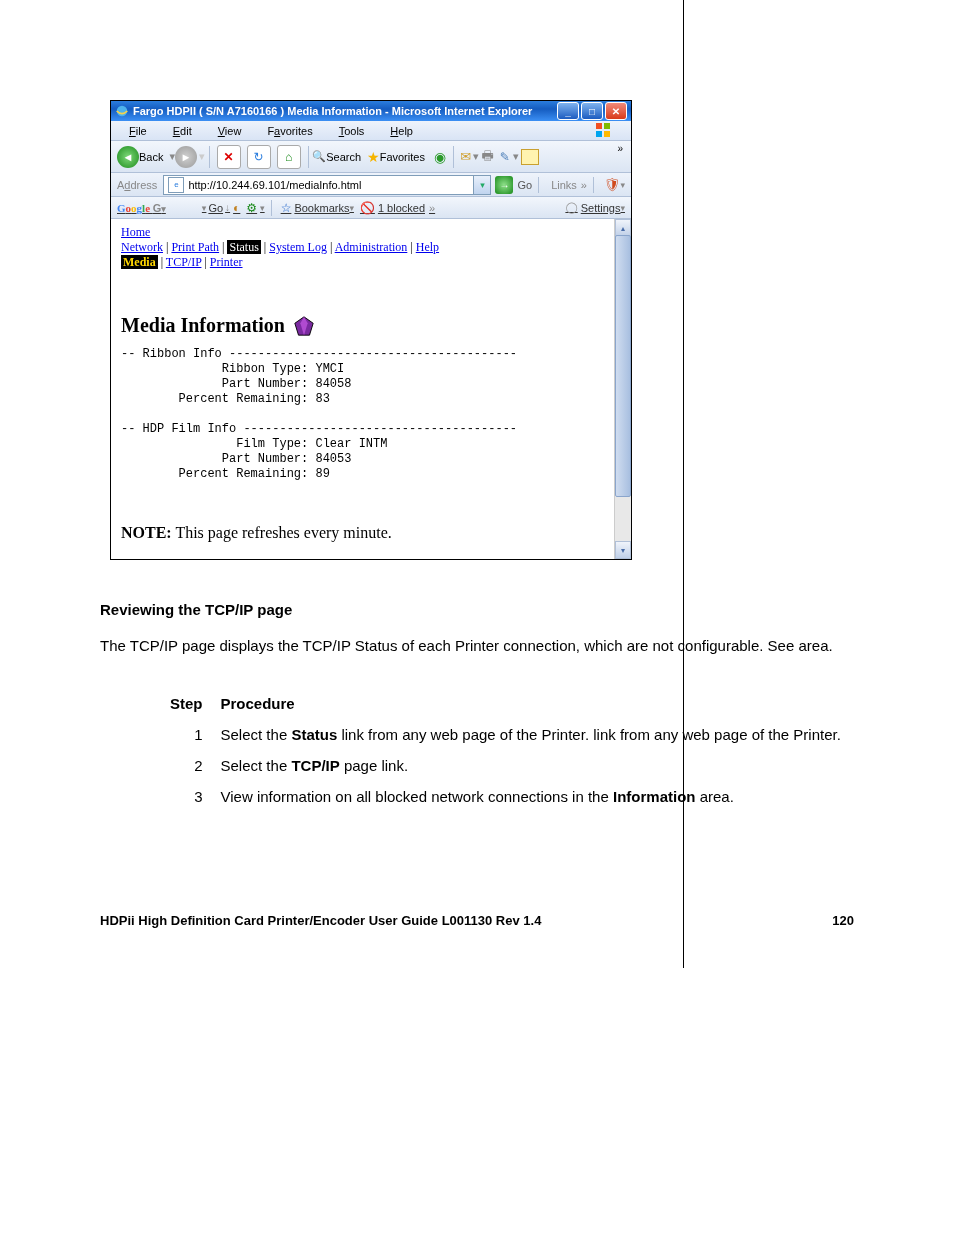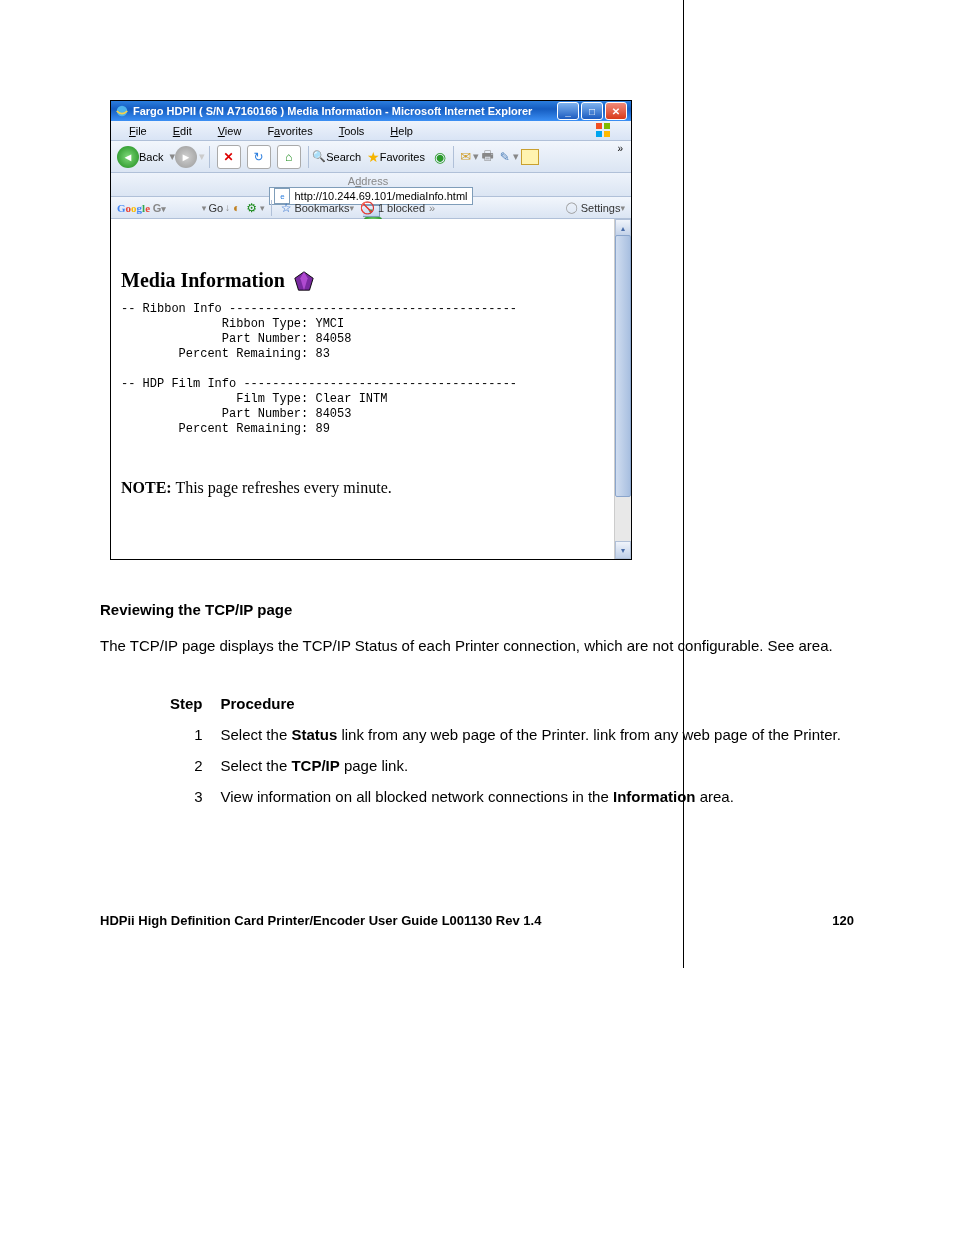--- a/index.html
+++ b/index.html
@@ -22,29 +22,29 @@
 .back-btn { background:radial-gradient(circle,#7fd97a,#1a8a1a); color:#fff; border-radius:50%; width:22px; height:22px; display:flex; align-items:center; justify-content:center; font-weight:bold; }
 .fwd-btn { background:radial-gradient(circle,#d0d0d0,#999); color:#fff; border-radius:50%; width:22px; height:22px; display:flex; align-items:center; justify-content:center; }
 .sq-stop { border:1px solid #aaa; background:#fff; color:#d00; font-weight:bold; }
 .sq-refresh { border:1px solid #aaa; background:#fff; color:#2a7dde; }
 .sq-home { border:1px solid #aaa; background:#fff; color:#1a8a1a; }
 .sep { width:1px; height:22px; background:#b0c0d8; margin:0 4px; }
 .search-ico { color:#2a7dde; }
 .fav-star { color:#f5b400; font-size:14px; }
 .toolbar .lbl { margin-right:6px; }
 .toolbar .more { position:absolute; right:8px; top:2px; font-size:10px; }
-.addressbar { display:flex; align-items:center; background:linear-gradient(180deg,#eef3fb,#dbe5f3); padding:2px 6px; height:24px; box-sizing:border-box; border-bottom:1px solid #b0c0d8; font-size:11px; color:#555;flex-direction:column; }
+.addressbar { display:flex; align-items:center; background:linear-gradient(180deg,#eef3fb,#dbe5f3); padding:2px 6px; height:24px; box-sizing:border-box; border-bottom:1px solid #b0c0d8; font-size:11px; color:#555; }
 .addressbar .lbl { margin-right:6px; color:#888; }
 .addr-input { flex:1; height:18px; border:1px solid #7f9db9; background:#fff; font-size:11px; padding:0 4px; display:flex; align-items:center; color:#000; }
 .addr-input .pg-ico { width:14px; height:14px; margin-right:4px; display:inline-flex; align-items:center; justify-content:center; background:#fff; border:1px solid #7f9db9; font-size:8px; color:#2a7dde; }
 .addr-drop { width:16px; height:18px; border:1px solid #7f9db9; border-left:none; background:linear-gradient(180deg,#e8f0fb,#c0d4ef); display:flex; align-items:center; justify-content:center; color:#2a6; font-size:9px; }
 .go-btn { width:18px; height:18px; border-radius:3px; background:radial-gradient(circle,#8ee08a,#1a8a1a); color:#fff; margin-left:4px; display:flex; align-items:center; justify-content:center; font-size:10px; font-weight:bold; }
 .addressbar .sm { margin-left:4px; }
 .links { color:#888; margin-left:6px; }
-.googlebar { display:flex; align-items:center; background:linear-gradient(180deg,#f2f6fc,#dbe5f3); padding:0 6px; height:22px; box-sizing:border-box; border-bottom:1px solid #b0c0d8; font-size:11px; color:#333; }
+.googlebar { display:flex; align-items:center; background:linear-gradient(180deg,#f2f6fc,#dbe5f3); padding:0 6px; height:22px; box-sizing:border-box; border-bottom:1px solid #b0c0d8; font-size:11px; color:#333;text-decoration:underline; }
 .googlebar .glogo { font-family:Georgia,serif; font-weight:bold; margin-right:36px; }
 .googlebar .glogo .b{color:#4285f4}.googlebar .glogo .r{color:#ea4335}.googlebar .glogo .y{color:#fbbc05}.googlebar .glogo .g{color:#34a853}
 .gsep { width:1px; height:16px; background:#b0c0d8; margin:0 6px; }
 .googlebar .gico { margin:0 3px; font-size:12px; }
 .googlebar .bm-star { color:#1a60c8; }
 .googlebar .block-ico { color:#d07a1c; }
 .googlebar .flex { flex:1; }
 .content-outer { display:flex; height:340px; }
 .content-scroll { width:16px; background:#e8e8e8; border-left:1px solid #ccc; position:relative; }
 .content-scroll .up,.content-scroll .down { height:16px; background:linear-gradient(180deg,#f0f4fb,#c0d0e8); border:1px solid #b0c0d8; display:flex; align-items:center; justify-content:center; font-size:8px; color:#4a6da8; }
@@ -159,20 +159,32 @@
     <span class="block-ico gico" style="margin-left:6px">🚫</span>
     <span>1 blocked</span>
     <span style="color:#888;margin-left:4px">»</span>
     <span class="flex"></span>
     <span style="color:#999;margin-right:3px">◯</span>
     <span>Settings</span>
         <span style="color:#888;font-size:9px">▾</span>
   </div>
   <div class="content-outer">
     <div class="content">
+      <div>
+        <a href="#">Home</a><br>
+        <a href="#">Network</a> |
+        <a href="#">Print Path</a> |
+        <span class="nav-active">Status</span> |
+        <a href="#">System Log</a> |
+        <a href="#">Administration</a> |
+        <a href="#">Help</a><br>
+        <span class="sec-active">Media</span> |
+        <a href="#">TCP/IP</a> |
+        <a href="#">Printer</a>
+      </div>
       <h2>
         <span>Media Information</span>
         <span class="diamond-ico">
           <svg viewBox="0 0 24 24" width="22" height="22">
                 <polygon points="12,2 22,9 18,22 6,22 2,9" fill="#7a2aa0" stroke="#000" stroke-width="1"></polygon>
                 <polygon points="12,2 16,9 12,22 8,9" fill="#b04ad0"></polygon>
               </svg>
         </span>
       </h2>
       <div class="mono"><span>-- Ribbon Info ----------------------------------------</span>

